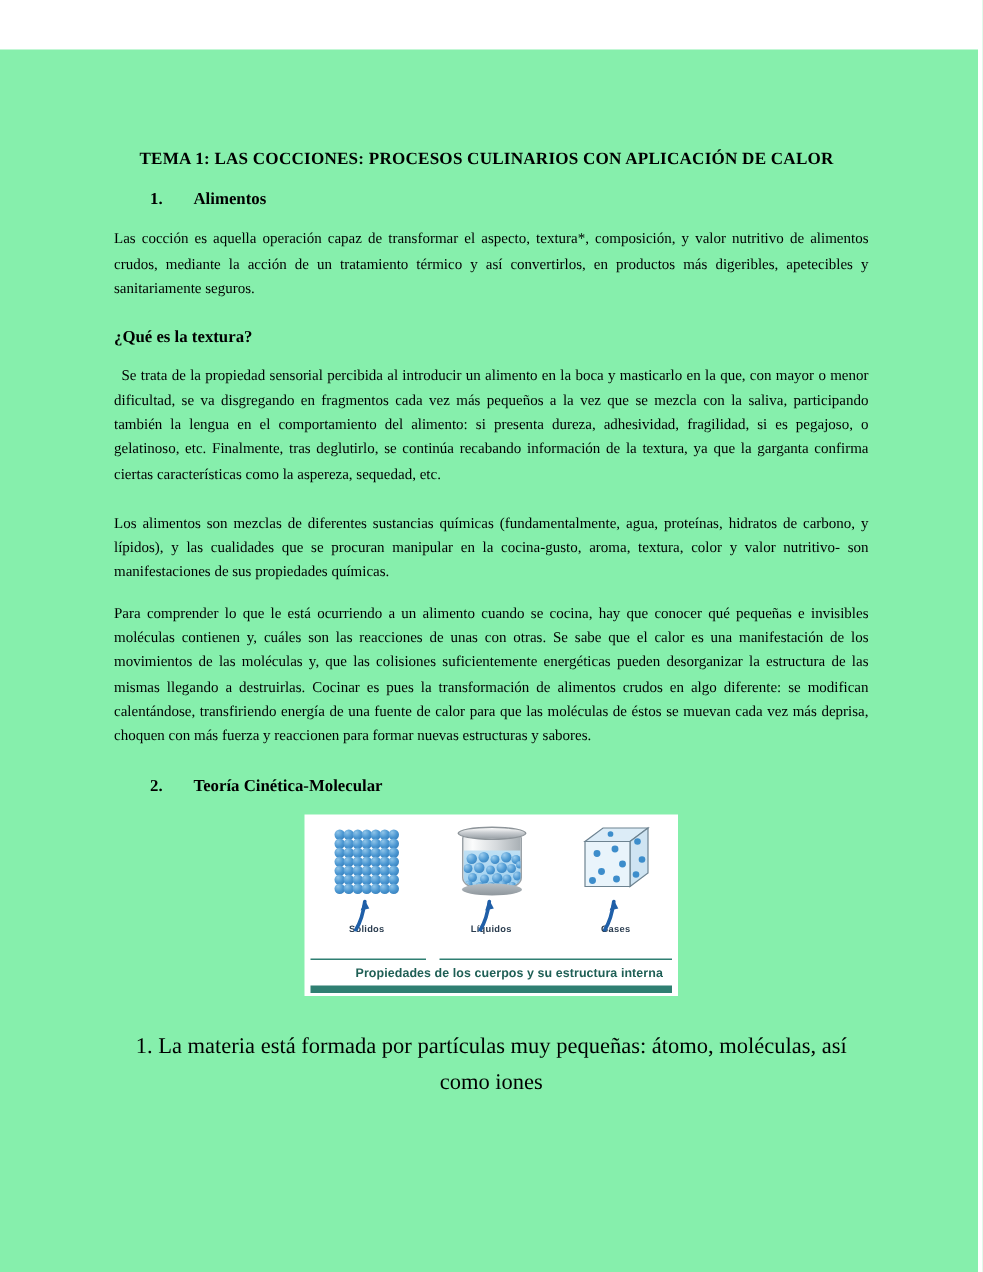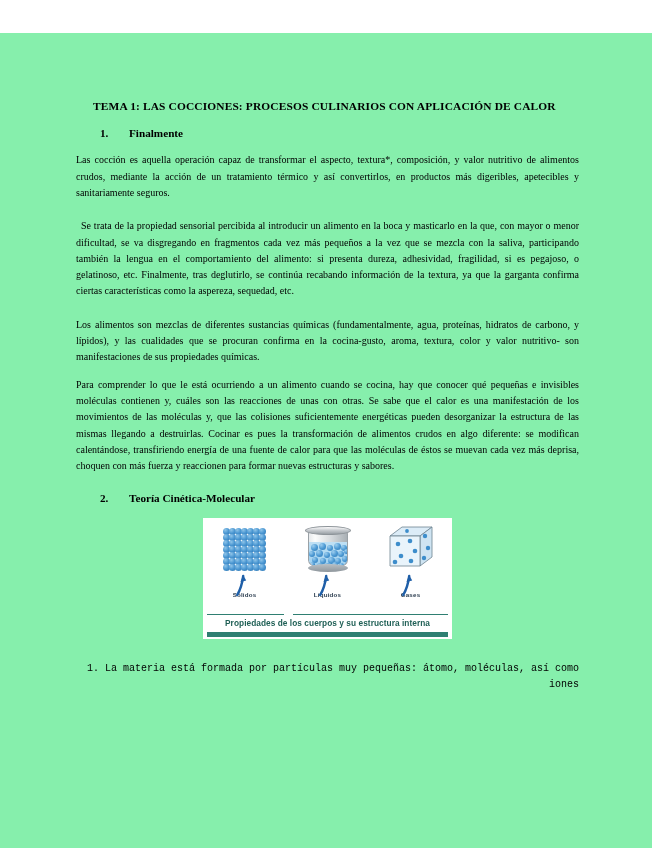--- a/index.html
+++ b/index.html
@@ -64,25 +64,24 @@
     font-size: 10px;
     line-height: 1.63;
     text-align: justify;
     margin: 0 0 11px 0;
     hyphens: none;
   }
   p.body-text.indent-first {
     text-indent: 5px;
   }
   p.plain {
-    font-size: 10px;
+    font-size: 15px;
     line-height: 1.6;
     margin: 0;
-    text-align: right;
-    font-family: Liberation Mono, monospace;
+    text-align: center;
   }
   .spacer-sm { height: 6px; }
 
   
   .figure-wrap {
     width: 100%;
     display: flex;
     justify-content: center;
     margin: 10px 0 22px 0;
   }
@@ -208,21 +207,21 @@
     position: absolute;
     top: 0;
     height: 1px;
     background: #2f7f72;
   }
   .caption-rule.left  { left: 4px;   width: 77px; }
   .caption-rule.right { left: 90px;  width: 155px; }
 
   .caption-text {
     position: absolute;
-    left: 0;
+    left: 12px;
     top: 100px;
     width: 249px;
     text-align: center;
     font-family: "Liberation Sans", "DejaVu Sans", sans-serif;
     font-size: 8.3px;
     font-weight: bold;
     color: #1f5f55;
     letter-spacing: 0.05px;
     white-space: nowrap;
   }
@@ -238,34 +237,35 @@
 </head>
 <body>
 
 <div class="page">
   <div class="content">
 
     <h1 class="doc-title">TEMA 1: LAS COCCIONES: PROCESOS CULINARIOS CON APLICACIÓN DE CALOR</h1>
 
     <div class="numbered-heading">
       <span class="num">1.</span>
-      <span class="htext">Finalmente</span>
+      <span class="htext">Alimentos</span>
     </div>
 
     <p class="body-text">Las cocción es aquella operación capaz de transformar el aspecto, textura*, composición, y valor nutritivo de alimentos crudos, mediante la acción de un tratamiento térmico y así convertirlos, en productos más digeribles, apetecibles y sanitariamente seguros.</p>
 
     <div class="spacer-sm"></div>
 
+    <div class="sub-heading">¿Qué es la textura?</div>
 
     <p class="body-text indent-first">Se trata de la propiedad sensorial percibida al introducir un alimento en la boca y masticarlo en la que, con mayor o menor dificultad, se va disgregando en fragmentos cada vez más pequeños a la vez que se mezcla con la saliva, participando también la lengua en el comportamiento del alimento: si presenta dureza, adhesividad, fragilidad, si es pegajoso, o gelatinoso, etc. Finalmente, tras deglutirlo, se continúa recabando información de la textura, ya que la garganta confirma ciertas características como la aspereza, sequedad, etc.</p>
 
     <div class="spacer-sm"></div>
 
 
-    <p class="body-text">Los alimentos son mezclas de diferentes sustancias químicas (fundamentalmente, agua, proteínas, hidratos de carbono, y lípidos), y las cualidades que se procuran confirma en la cocina-gusto, aroma, textura, color y valor nutritivo- son manifestaciones de sus propiedades químicas.</p>
+    <p class="body-text">Los alimentos son mezclas de diferentes sustancias químicas (fundamentalmente, agua, proteínas, hidratos de carbono, y lípidos), y las cualidades que se procuran manipular en la cocina-gusto, aroma, textura, color y valor nutritivo- son manifestaciones de sus propiedades químicas.</p>
 
     <p class="body-text">Para comprender lo que le está ocurriendo a un alimento cuando se cocina, hay que conocer qué pequeñas e invisibles moléculas contienen y, cuáles son las reacciones de unas con otras. Se sabe que el calor es una manifestación de los movimientos de las moléculas y, que las colisiones suficientemente energéticas pueden desorganizar la estructura de las mismas llegando a destruirlas. Cocinar es pues la transformación de alimentos crudos en algo diferente: se modifican calentándose, transfiriendo energía de una fuente de calor para que las moléculas de éstos se muevan cada vez más deprisa, choquen con más fuerza y reaccionen para formar nuevas estructuras y sabores.</p>
 
 
     <div class="spacer-sm"></div>
 
     <div class="numbered-heading">
       <span class="num">2.</span>
       <span class="htext">Teoría Cinética-Molecular</span>
     </div>

